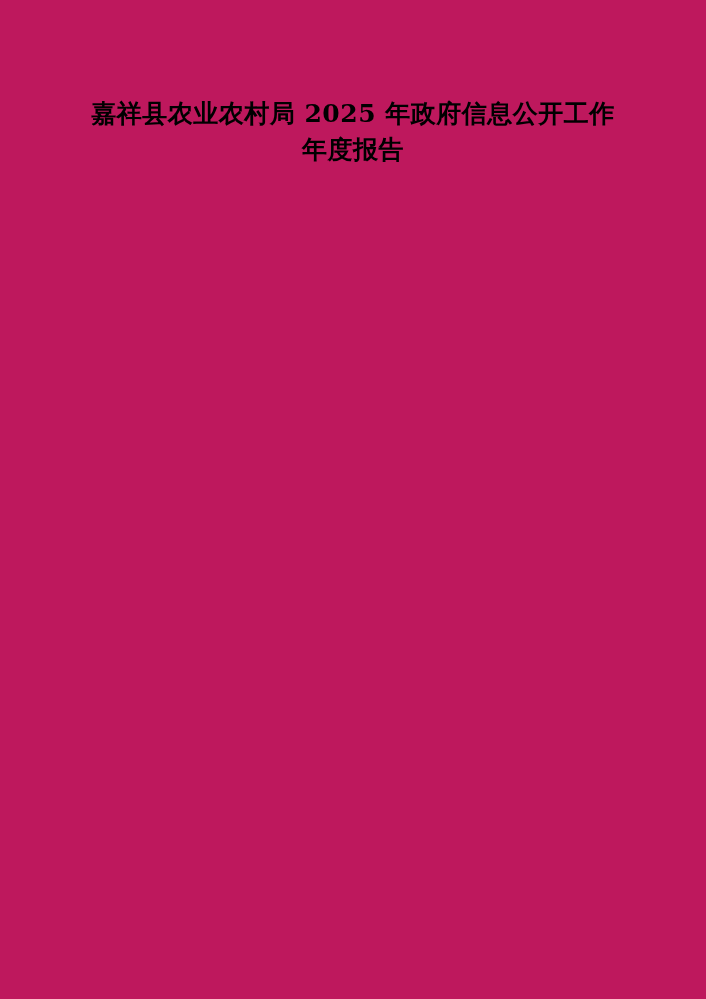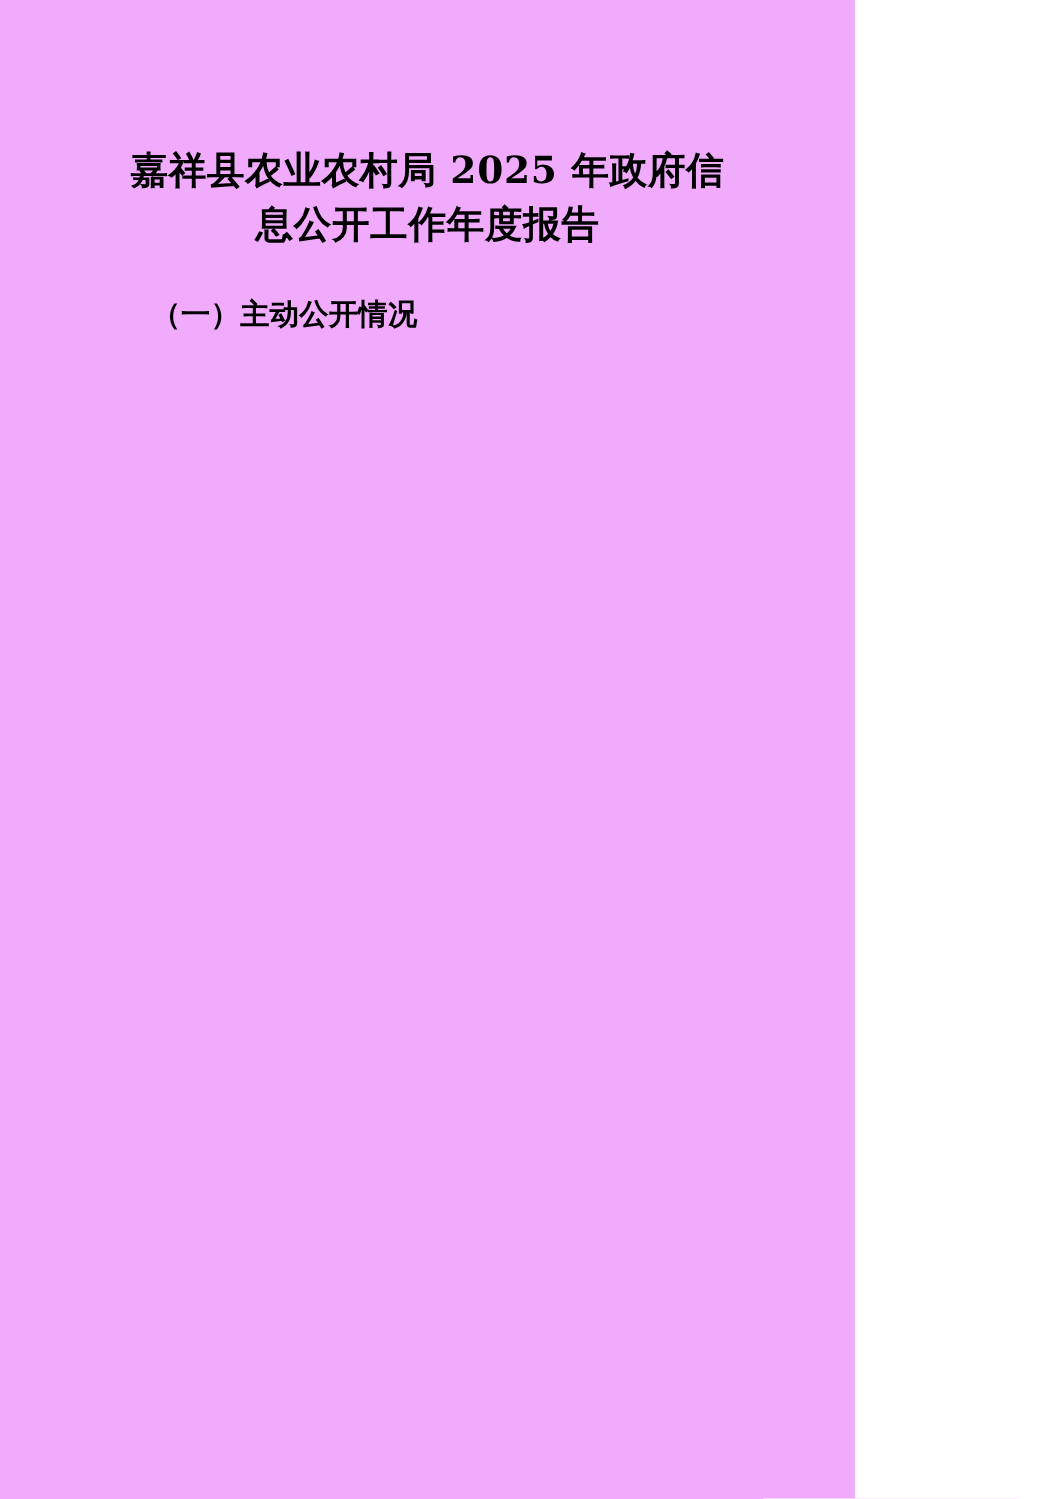--- a/index.html
+++ b/index.html
@@ -9,25 +9,25 @@
   }
   body {
     width: 706px;
     height: 999px;
     overflow: hidden;
     font-family: "DejaVu Serif", "Liberation Serif", serif;
     color: #000000;
   }
   .page {
     position: relative;
-    width: 570px;
+    width: 706px;
     height: 999px;
     box-sizing: border-box;
     padding: 96px 62px 20px 62px;
-    background: #f0abfc;
+    background: #be185d;
   }
   .doc-title {
     font-size: 25px;
     font-weight: bold;
     line-height: 1.42;
     text-align: center;
     letter-spacing: 0.5px;
     margin: 0 0 26px 0;
     padding: 0 18px;
     font-family: "DejaVu Serif", "Liberation Serif", serif;
@@ -64,16 +64,15 @@
 <body>
 
 <div class="page">
 
   <h1 class="doc-title">嘉祥县农业农村局 2025 年政府信息公开工作年度报告</h1>
 
 
 
 
 
-  <p class="heading2">（一）主动公开情况</p>
 
 
 </div>
 
 </body></html>

